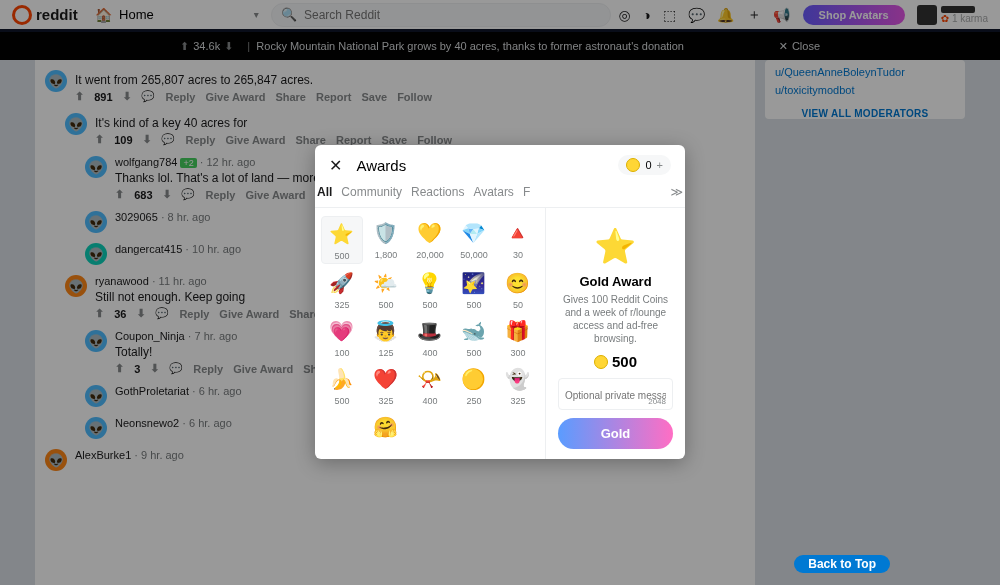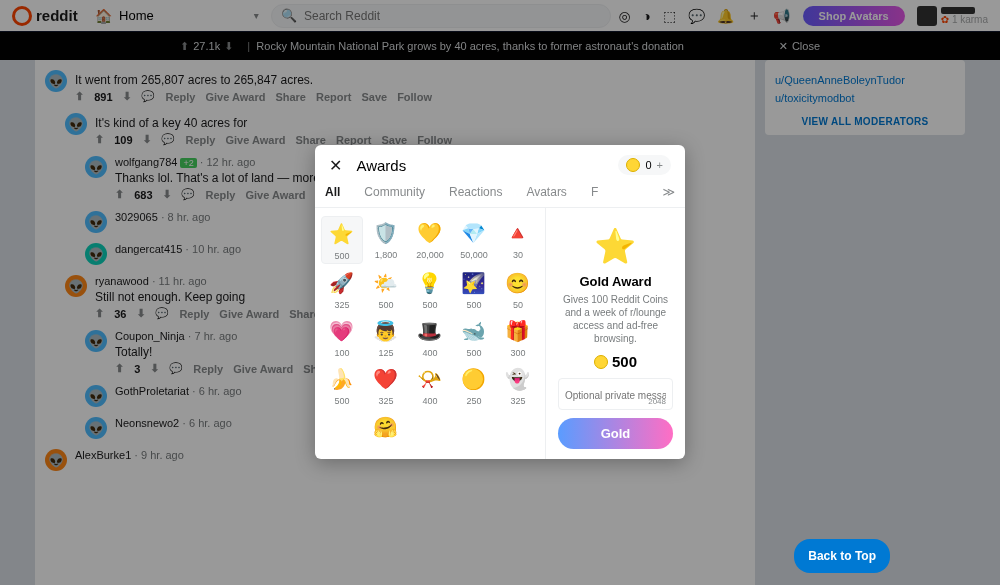--- a/index.html
+++ b/index.html
@@ -1,19 +1,19 @@
 <!DOCTYPE html>
 <html><head>
 <meta charset="utf-8">
 <style>
 * { margin: 0; padding: 0; box-sizing: border-box; font-family: -apple-system, BlinkMacSystemFont, "Segoe UI", Arial, sans-serif; }
 body { background: #dae0e6; width: 1000px; height: 585px; overflow: hidden; position: relative; }
 
 
-.header { background: #fff; height: 32px; display: flex; align-items: center; padding: 0 12px; border-bottom: 1px solid #0f172a; }
+.header { background: #fff; height: 32px; display: flex; align-items: center; padding: 0 12px; border-bottom: 3px solid #0f172a; }
 .logo-group { display: flex; align-items: center; gap: 4px; }
 .reddit-logo { width: 20px; height: 20px; background: #ff4500; border-radius: 50%; position: relative; }
 .reddit-logo::after { content: ""; position: absolute; top: 3px; left: 3px; width: 14px; height: 14px; background: #fff; border-radius: 50%; }
 .logo-text { font-size: 15px; font-weight: 600; color: #1c1c1c; }
 .home-nav { display: flex; align-items: center; gap: 6px; margin-left: 18px; }
 .home-icon { font-size: 14px; }
 .home-text { font-size: 13px; font-weight: 500; }
 .chevron { margin-left: 100px; color: #878a8c; font-size: 10px; }
 .search-bar { flex: 1; max-width: 340px; margin-left: 12px; background: #f6f7f8; border: 1px solid #edeff1; border-radius: 16px; height: 24px; display: flex; align-items: center; padding: 0 10px; gap: 6px; }
 .search-bar input { border: none; background: none; outline: none; font-size: 12px; flex: 1; }
@@ -25,21 +25,21 @@
 .karma-avatar { width: 20px; height: 20px; background: #333; border-radius: 3px; }
 
 
 .postbar { background: #030303; color: #d7dadc; height: 28px; display: flex; align-items: center; padding: 0 180px 0 180px; font-size: 11px; }
 .postbar .vote { display: flex; align-items: center; gap: 4px; margin-right: 14px; }
 .postbar .close { margin-left: auto; display: flex; align-items: center; gap: 4px; cursor: pointer; }
 
 
 .main { position: absolute; top: 60px; left: 0; right: 0; bottom: 0; display: flex; justify-content: center; }
 .content-wrap { width: 720px; background: #fff; padding: 0 10px; position: relative; }
-.sidebar-right { width: 200px; background: #fff; margin-left: 10px; padding: 8px 10px; border-radius: 4px; height: fit-content; font-size: 11px; }
+.sidebar-right { width: 200px; background: #fff; margin-left: 10px; padding: 0 10px; border-radius: 4px; height: fit-content; font-size: 11px; }
 .sidebar-right a { color: #0079d3; text-decoration: none; display: block; margin: 6px 0; }
 .sidebar-right .viewall { text-align: center; font-weight: 700; color: #0079d3; font-size: 10px; margin-top: 12px; letter-spacing: 0.3px; }
 
 
 .comment { display: flex; gap: 8px; margin: 10px 0 2px; }
 .comment.depth1 { margin-left: 20px; }
 .comment.depth2 { margin-left: 40px; }
 .avatar { width: 22px; height: 22px; border-radius: 50%; flex-shrink: 0; display: flex; align-items: center; justify-content: center; font-size: 13px; color: #fff; }
 .av-blue { background: #4fbcff; }
 .av-orange { background: #ff8717; }
@@ -54,41 +54,41 @@
 .vote-arrow { cursor: pointer; color: #878a8c; }
 
 
 .overlay { position: absolute; inset: 0; background: rgba(0,0,0,0.4); display: flex; align-items: flex-start; justify-content: center; padding-top: 145px; }
 .modal { width: 370px; background: #fff; border-radius: 6px; box-shadow: 0 4px 20px rgba(0,0,0,0.3); overflow: hidden; }
 .modal-head { display: flex; align-items: center; padding: 10px 14px; }
 .modal-close { font-size: 16px; color: #1a1a1b; cursor: pointer; margin-right: 14px; }
 .modal-title { font-size: 15px; font-weight: 500; flex: 1; }
 .coin-pill { background: #f6f7f8; border-radius: 14px; padding: 3px 8px; display: flex; align-items: center; gap: 5px; font-size: 11px; }
 .coin-dot { width: 14px; height: 14px; background: #ffd635; border-radius: 50%; border: 1px solid #ddb000; }
-.modal-tabs { display: flex; gap: 24px; padding: 0 10px 8px; font-size: 12px; color: #878a8c; border-bottom: 1px solid #edeff1; align-items: center; }
+.modal-tabs { display: flex; gap: 9px; padding: 0 2px 8px; font-size: 12px; color: #878a8c; border-bottom: 1px solid #edeff1; align-items: center; }
 .modal-tabs .active { color: #1a1a1b; font-weight: 600; }
 .modal-body { display: flex; }
 .awards-grid { padding: 8px 6px; display: grid; grid-template-columns: repeat(5, 42px); gap: 2px 2px; align-content: start; }
 .award-cell { text-align: center; padding: 2px; border-radius: 4px; cursor: pointer; }
 .award-cell.selected { background: #f6f7f8; border: 1px solid #edeff1; }
 .award-icon { width: 30px; height: 30px; margin: 0 auto; border-radius: 4px; display: flex; align-items: center; justify-content: center; font-size: 20px; }
 .award-price { font-size: 9px; color: #787c7e; margin-top: 2px; }
 .award-panel { flex: 1; border-left: 1px solid #edeff1; padding: 12px 12px 10px; text-align: center; display: flex; flex-direction: column; }
 .big-award { width: 44px; height: 44px; margin: 4px auto 6px; font-size: 34px; display: flex; align-items: center; justify-content: center; }
 .award-name { font-size: 13px; font-weight: 600; }
 .award-desc { font-size: 10px; color: #787c7e; margin: 4px 0 8px; line-height: 1.3; }
 .award-cost { font-size: 15px; font-weight: 600; display: flex; align-items: center; justify-content: center; gap: 4px; }
 .anon-row { display: flex; align-items: center; gap: 6px; font-size: 10px; color: #1a1a1b; margin-top: auto; text-align: left; }
 .anon-row input { cursor: pointer; }
 .msg-box { border: 1px solid #edeff1; border-radius: 4px; margin-top: 8px; padding: 6px; text-align: left; position: relative; }
 .msg-box input { border: none; outline: none; width: 100%; font-size: 10px; }
 .msg-count { position: absolute; right: 6px; bottom: 3px; font-size: 8px; color: #878a8c; }
 .next-btn { margin-top: 8px; background: linear-gradient(90deg, #5a9cff, #ff6ec4); color: #fff; border: none; border-radius: 16px; padding: 8px; font-size: 13px; font-weight: 600; cursor: pointer; }
 
-.back-top { position: absolute; bottom: 12px; right: 110px; background: #0079d3; color: #fff; border: none; border-radius: 16px; padding: 10px 14px; font-size: 12px; font-weight: 600; cursor: pointer; }
+.back-top { position: absolute; bottom: 12px; right: 110px; background: #0079d3; color: #fff; border: none; border-radius: 16px; padding: 2px 14px; font-size: 12px; font-weight: 600; cursor: pointer; }
 </style>
 </head>
 <body>
 
 <div class="header">
   <div class="logo-group">
     <div class="reddit-logo"></div>
     <span class="logo-text">reddit</span>
   </div>
   <div class="home-nav">
@@ -115,21 +115,21 @@
           <span style="background:#333;width:34px;height:7px;border-radius:2px;"></span>
           <span><span style="color:#ff4500">✿</span> <span>1 karma</span></span>
         </span>
     </div>
   </div>
 </div>
 
 <div class="postbar">
   <div class="vote">
     <span class="vote-arrow">⬆</span>
-    <span>27.1k</span>
+    <span>34.6k</span>
     <span class="vote-arrow">⬇</span>
   </div>
   <span style="color:#818384">|</span>&nbsp;&nbsp;
   <span>Rocky Mountain National Park grows by 40 acres, thanks to former astronaut's donation</span>
   <div class="close">
     <span>✕</span>
     <span>Close</span>
   </div>
 </div>
 

